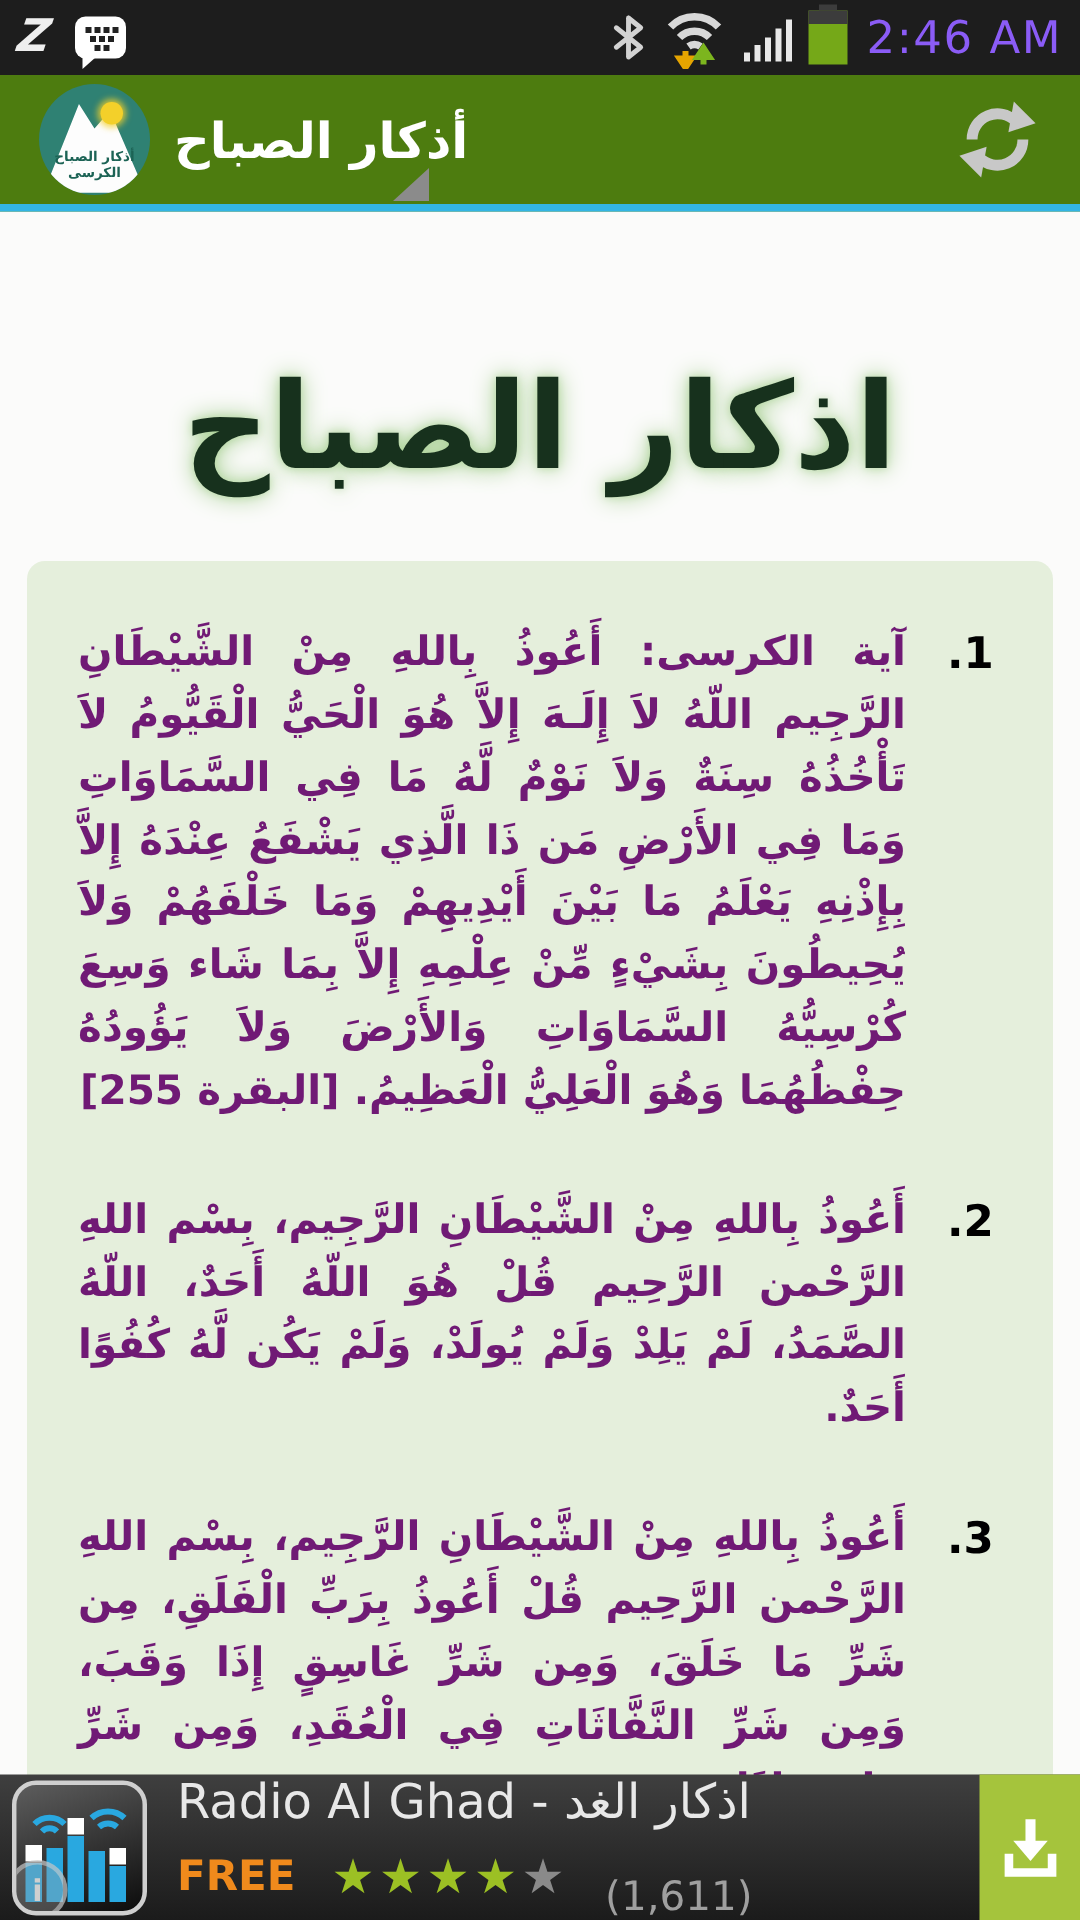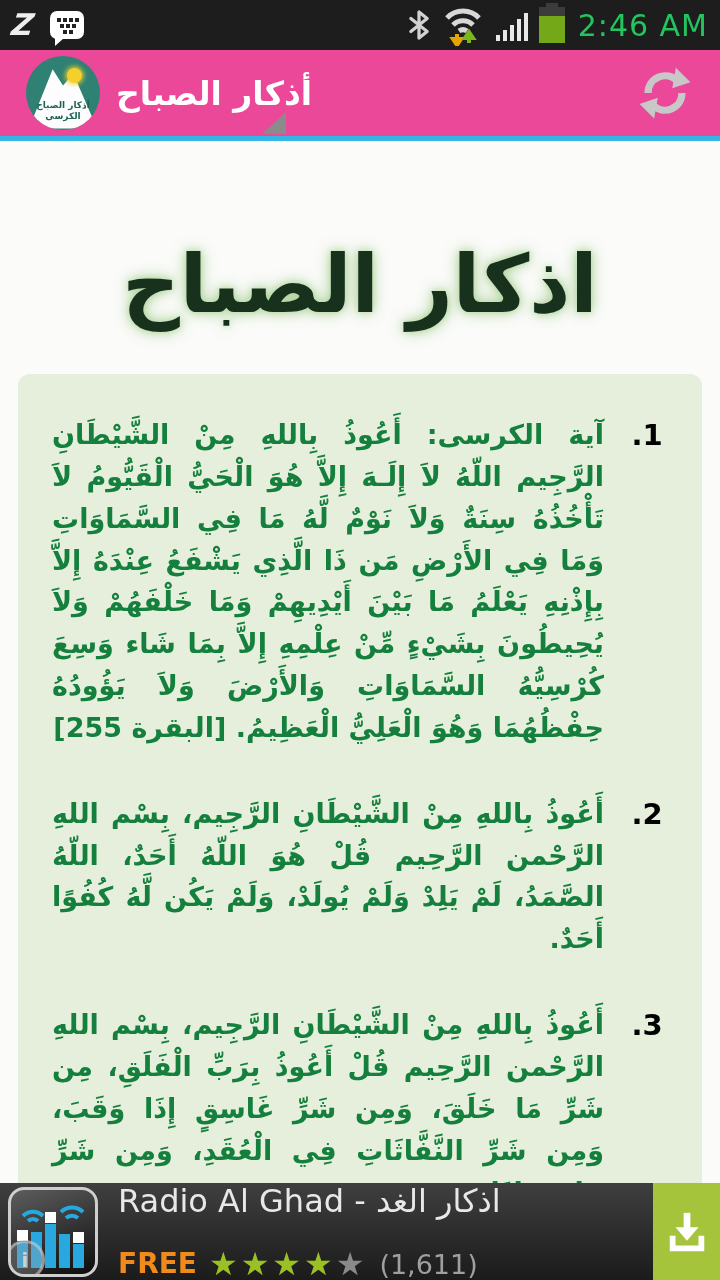--- a/index.html
+++ b/index.html
@@ -13,24 +13,24 @@
   .sb-right{margin-left:auto;display:flex;align-items:center;gap:9px;}
   .zapya{color:#eee;font-size:30px;font-weight:bold;font-style:italic;transform:skewX(-8deg);line-height:1;}
   .bbm{position:relative;width:34px;height:28px;background:#fff;border-radius:7px;}
   .bbm:after{content:"";position:absolute;left:5px;bottom:-7px;width:0;height:0;
              border-left:9px solid #fff;border-bottom:8px solid transparent;}
   .bbm-dots{position:absolute;left:7px;top:7px;width:4px;height:4px;background:#222;
             box-shadow:6px 0 #222,12px 0 #222,18px 0 #222,3px 6px #222,9px 6px #222,15px 6px #222,6px 12px #222,12px 12px #222;}
   .batt{position:relative;width:26px;height:36px;background:#75a818;}
   .batt-top{position:absolute;top:0;left:0;width:26px;height:9px;background:#3c3c3c;}
   .batt-nub{position:absolute;top:-4px;left:7px;width:12px;height:4px;background:#3c3c3c;}
-  .sb-time{color:#22c55e;font-size:30px;letter-spacing:1px;margin-left:4px;}
+  .sb-time{color:#8b5cf6;font-size:30px;letter-spacing:1px;margin-left:4px;}
 
   
-  .action-bar{position:absolute;top:50px;left:0;width:720px;height:86px;background:#ec4899;
+  .action-bar{position:absolute;top:50px;left:0;width:720px;height:86px;background:#4d7c0f;
               border-bottom:5px solid #33b5e5;}
   .app-icon{position:absolute;left:26px;top:6px;width:74px;height:74px;border-radius:50%;
             background:#2f8173;overflow:hidden;}
   .app-icon .mountain{position:absolute;left:0;top:0;width:100%;height:100%;background:#fdfdfd;
             clip-path:polygon(4% 98%,36% 18%,50% 40%,64% 24%,96% 98%,4% 98%);}
   .app-icon .sun{position:absolute;left:56%;top:16%;width:15px;height:15px;border-radius:50%;
             background:#f3d02a;box-shadow:0 0 4px 2px rgba(243,208,42,.8);}
   .app-icon .icon-text{position:absolute;left:0;bottom:8px;width:100%;text-align:center;
             color:#1c6355;font-size:9px;font-weight:bold;line-height:1.2;}
   .ab-title{position:absolute;left:116px;top:24px;color:#fff;font-size:33px;font-weight:bold;}
@@ -42,35 +42,35 @@
   
   .page-title{position:absolute;top:238px;left:0;width:720px;text-align:center;
       font-size:80px;font-weight:bold;color:#17311d;
       text-shadow:0 0 16px #a7cf93,0 0 6px #c4e0b3;}
   .adhkar-box{position:absolute;left:18px;top:374px;width:684px;height:906px;
       background:#e5efdc;border-radius:12px;box-sizing:border-box;
       padding:40px 34px 0 34px;direction:rtl;overflow:hidden;}
   .adhkar-item{display:flex;gap:22px;margin-bottom:44px;direction:rtl;}
   .item-number{flex:none;width:42px;font-size:29px;font-weight:bold;color:#000;
       direction:ltr;text-align:center;padding-top:4px;}
-  .item-text{flex:1;margin:0;font-size:27px;font-weight:bold;color:#15803d;line-height:1.55;
+  .item-text{flex:1;margin:0;font-size:27px;font-weight:bold;color:#701a75;line-height:1.55;
       text-align:justify;}
 
   
   .ad-banner{position:absolute;left:0;bottom:0;width:720px;height:97px;
       background:linear-gradient(#3f3f3f,#1b1b1b);display:flex;align-items:center;}
   .ad-icon{position:relative;flex:none;margin-left:8px;width:90px;height:90px;border-radius:16px;
       border:3px solid #cfcfcf;box-sizing:border-box;overflow:hidden;
       background:linear-gradient(160deg,#5d5d5d,#0c0c0c);}
   .ad-info-badge{position:absolute;left:-6px;bottom:-6px;width:40px;height:40px;border-radius:50%;
       background:rgba(160,160,160,.35);border:3px solid rgba(210,210,210,.55);box-sizing:border-box;
       color:#cfcfcf;font-size:20px;font-weight:bold;display:flex;align-items:center;justify-content:center;}
   .ad-text{margin-left:20px;min-width:0;}
   .ad-title{color:#e8e8e8;font-size:32px;line-height:1.15;white-space:nowrap;}
-  .ad-meta{display:flex;align-items:flex-end;gap:12px;margin-top:2px;}
+  .ad-meta{display:flex;align-items:center;gap:24px;margin-top:2px;}
   .ad-free{color:#f08a1c;font-size:28px;font-weight:bold;}
   .ad-stars{font-size:32px;letter-spacing:3px;line-height:1;}
   .star-filled{color:#9cc024;}
   .star-empty{color:#8a8a8a;}
   .ad-count{color:#9f9f9f;font-size:27px;margin-top:27px;}
   .download-btn{position:absolute;right:0;top:0;width:67px;height:97px;background:#a5c43c;
       display:flex;align-items:center;justify-content:center;}
 </style>
 </head>
 <body>

